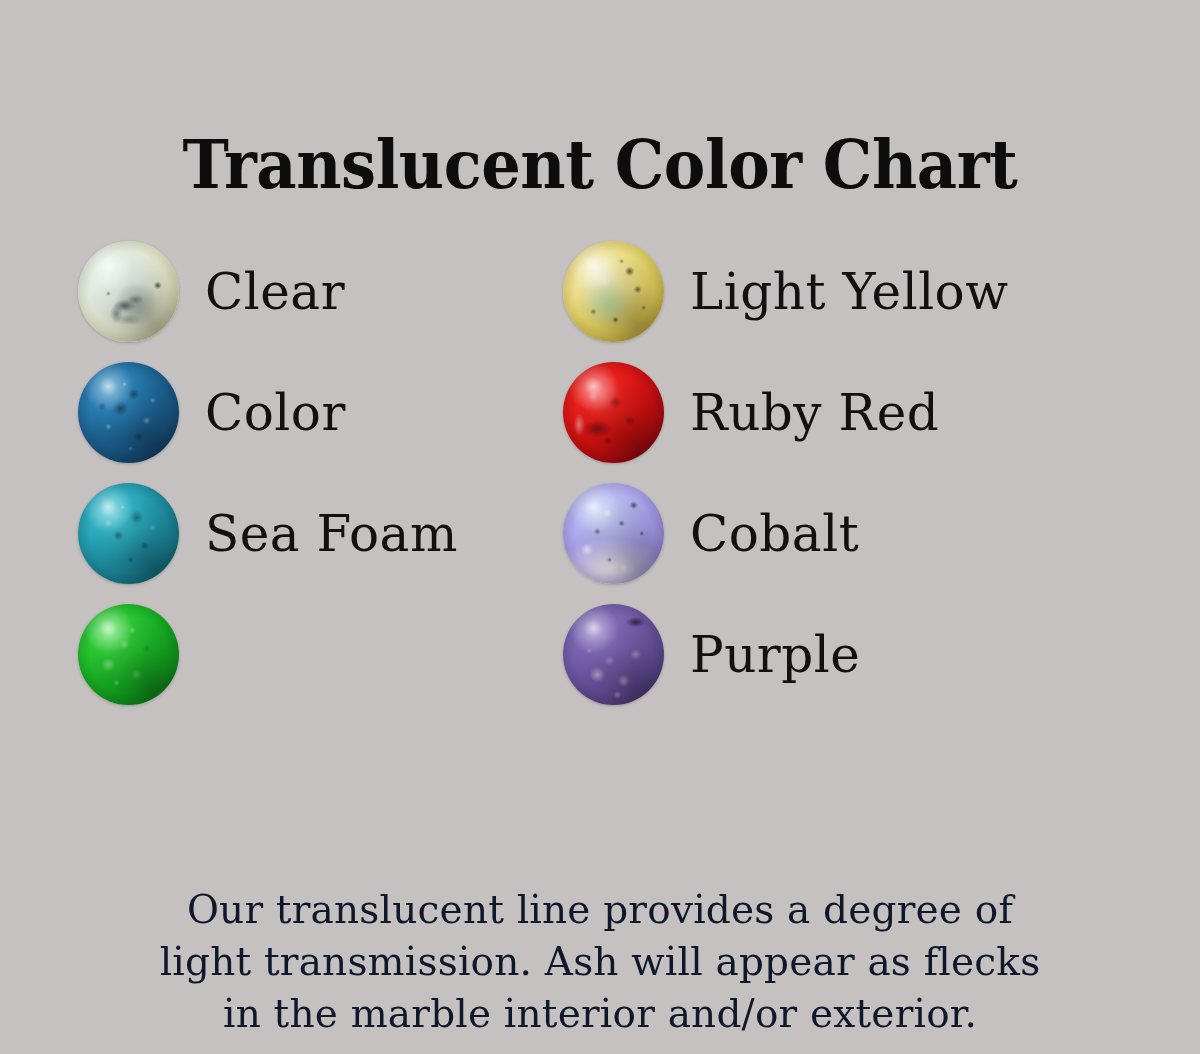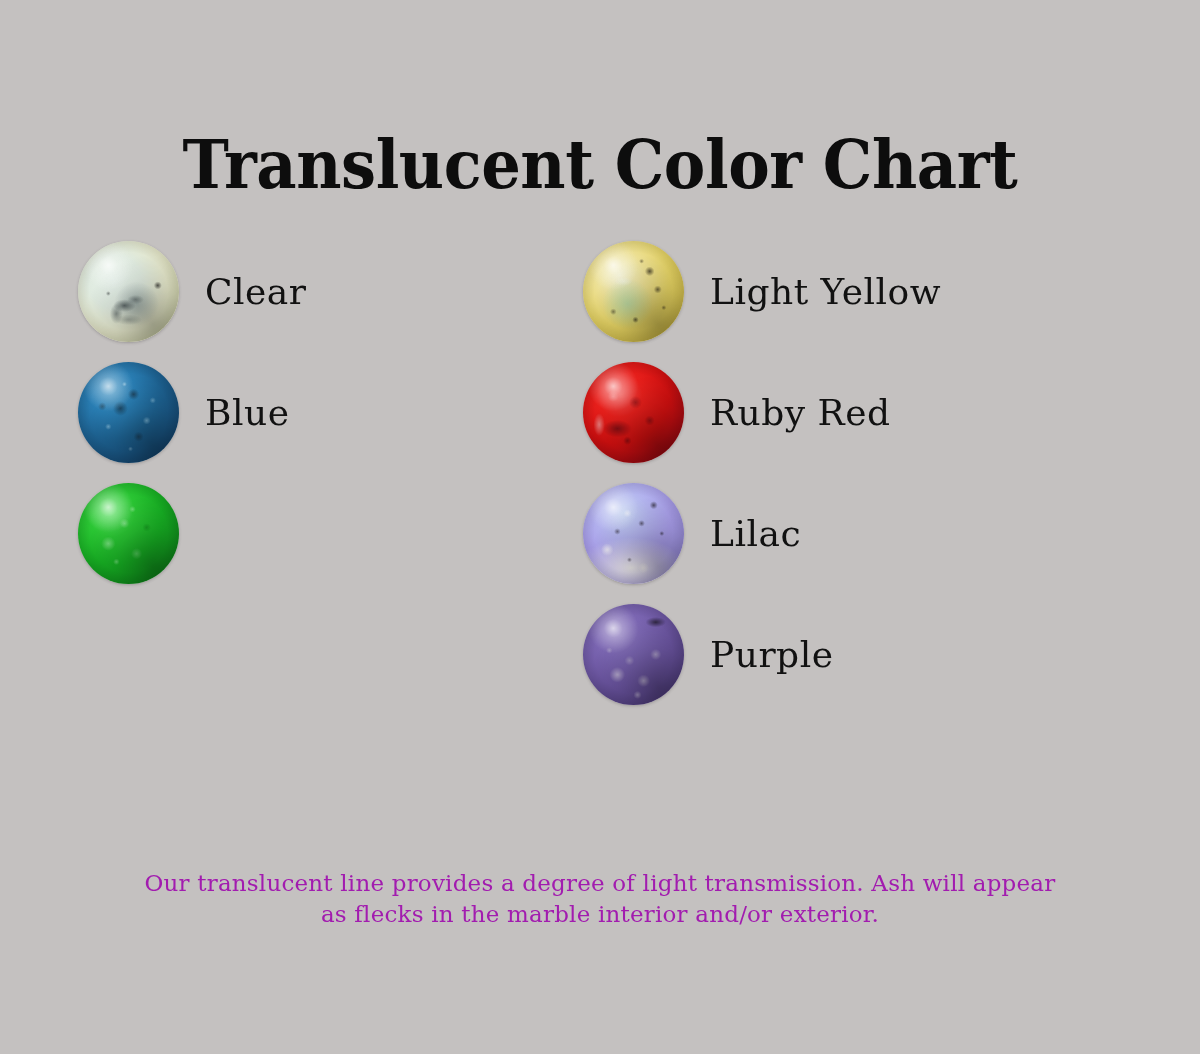--- a/index.html
+++ b/index.html
@@ -49,21 +49,21 @@
     width: 1200px;
     height: 585px;
   }
   .swatch-column {
     position: absolute;
     top: 0;
     width: 520px;
     height: 585px;
   }
   #column-left  { left: 78px; }
-  #column-right { left: 583px; }
+  #column-right { left: 563px; }
 
   .swatch-row {
     position: relative;
     height: 117px;
     display: flex;
     align-items: center;
     margin-bottom: 4px;
   }
 
   .marble {
@@ -91,38 +91,38 @@
     position: absolute;
     inset: 0;
     border-radius: 50%;
     pointer-events: none;
     opacity: 0.85;
   }
 
   .swatch-label {
     margin-left: 26px;
     font-family: "DejaVu Serif", serif;
-    font-size: 36px;
+    font-size: 50px;
     color: #111;
     line-height: 1;
     white-space: nowrap;
     letter-spacing: 0.5px;
   }
 
   
   #footer-note {
     position: absolute;
     top: 845px;
     left: 138px;
     width: 924px;
     text-align: center;
     font-family: "DejaVu Serif", serif;
-    font-size: 23px;
+    font-size: 39px;
     line-height: 1.33;
-    color: #a21caf;
+    color: #0f172a;
     letter-spacing: 0.2px;
   }
 
   
 
   
   .m-clear {
     background:
       radial-gradient(circle at 58% 62%, rgba(120,138,140,0.55) 0%, rgba(150,165,165,0.0) 26%),
       radial-gradient(circle at 36% 40%, #e8f3ec 0%, #dfeadf 30%, #e4e6c9 58%, #d9dcb2 80%, #cdd0a8 100%);
@@ -300,24 +300,31 @@
           <span class="gloss"></span>
         </div>
         <span class="swatch-label">Clear</span>
       </div>
 
       <div class="swatch-row">
         <div class="marble m-blue">
           <span class="flecks"></span>
           <span class="gloss"></span>
         </div>
-        <span class="swatch-label">Blue</span>
-      </div>
-
-
+        <span class="swatch-label">Color</span>
+      </div>
+
+
+      <div class="swatch-row">
+        <div class="marble m-seafoam">
+          <span class="flecks"></span>
+          <span class="gloss"></span>
+        </div>
+        <span class="swatch-label">Sea Foam</span>
+      </div>
 
       <div class="swatch-row">
         <div class="marble m-green">
           <span class="flecks"></span>
           <span class="gloss"></span>
         </div>
       </div>
 
     </div>
 
@@ -338,21 +345,21 @@
         </div>
         <span class="swatch-label">Ruby Red</span>
       </div>
 
 
       <div class="swatch-row">
         <div class="marble m-lilac">
           <span class="flecks"></span>
           <span class="gloss"></span>
         </div>
-        <span class="swatch-label">Lilac</span>
+        <span class="swatch-label">Cobalt</span>
       </div>
 
       <div class="swatch-row">
         <div class="marble m-purple">
           <span class="flecks"></span>
           <span class="gloss"></span>
         </div>
         <span class="swatch-label">Purple</span>
       </div>
 

